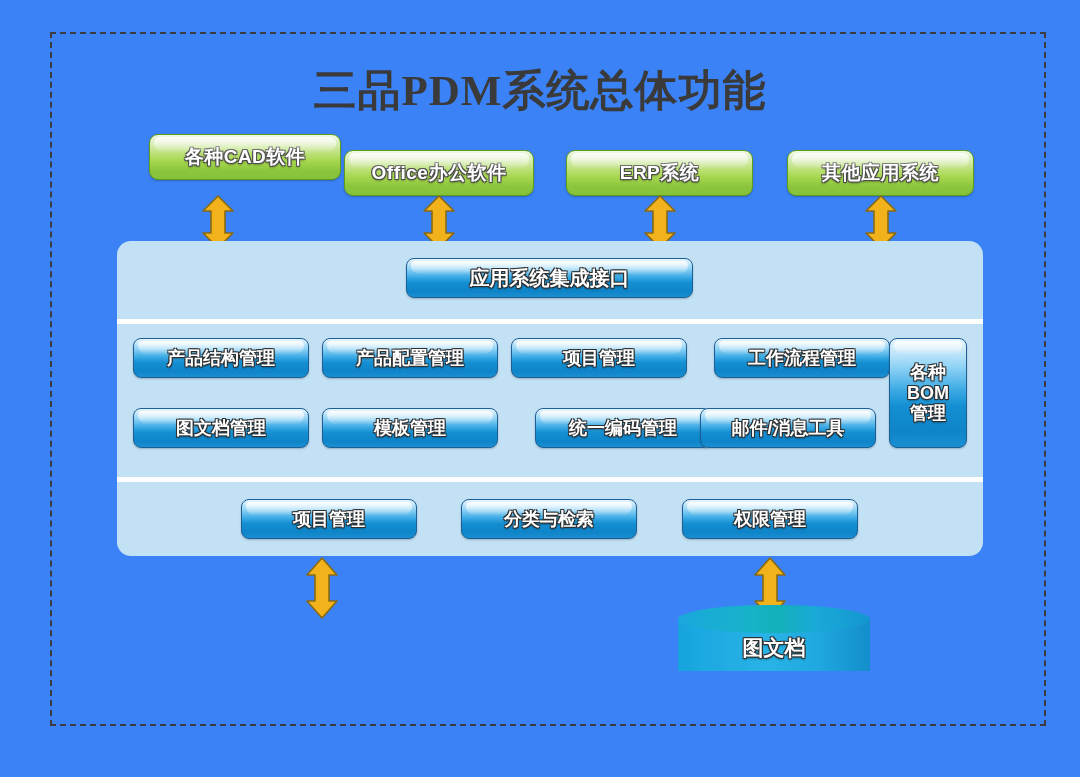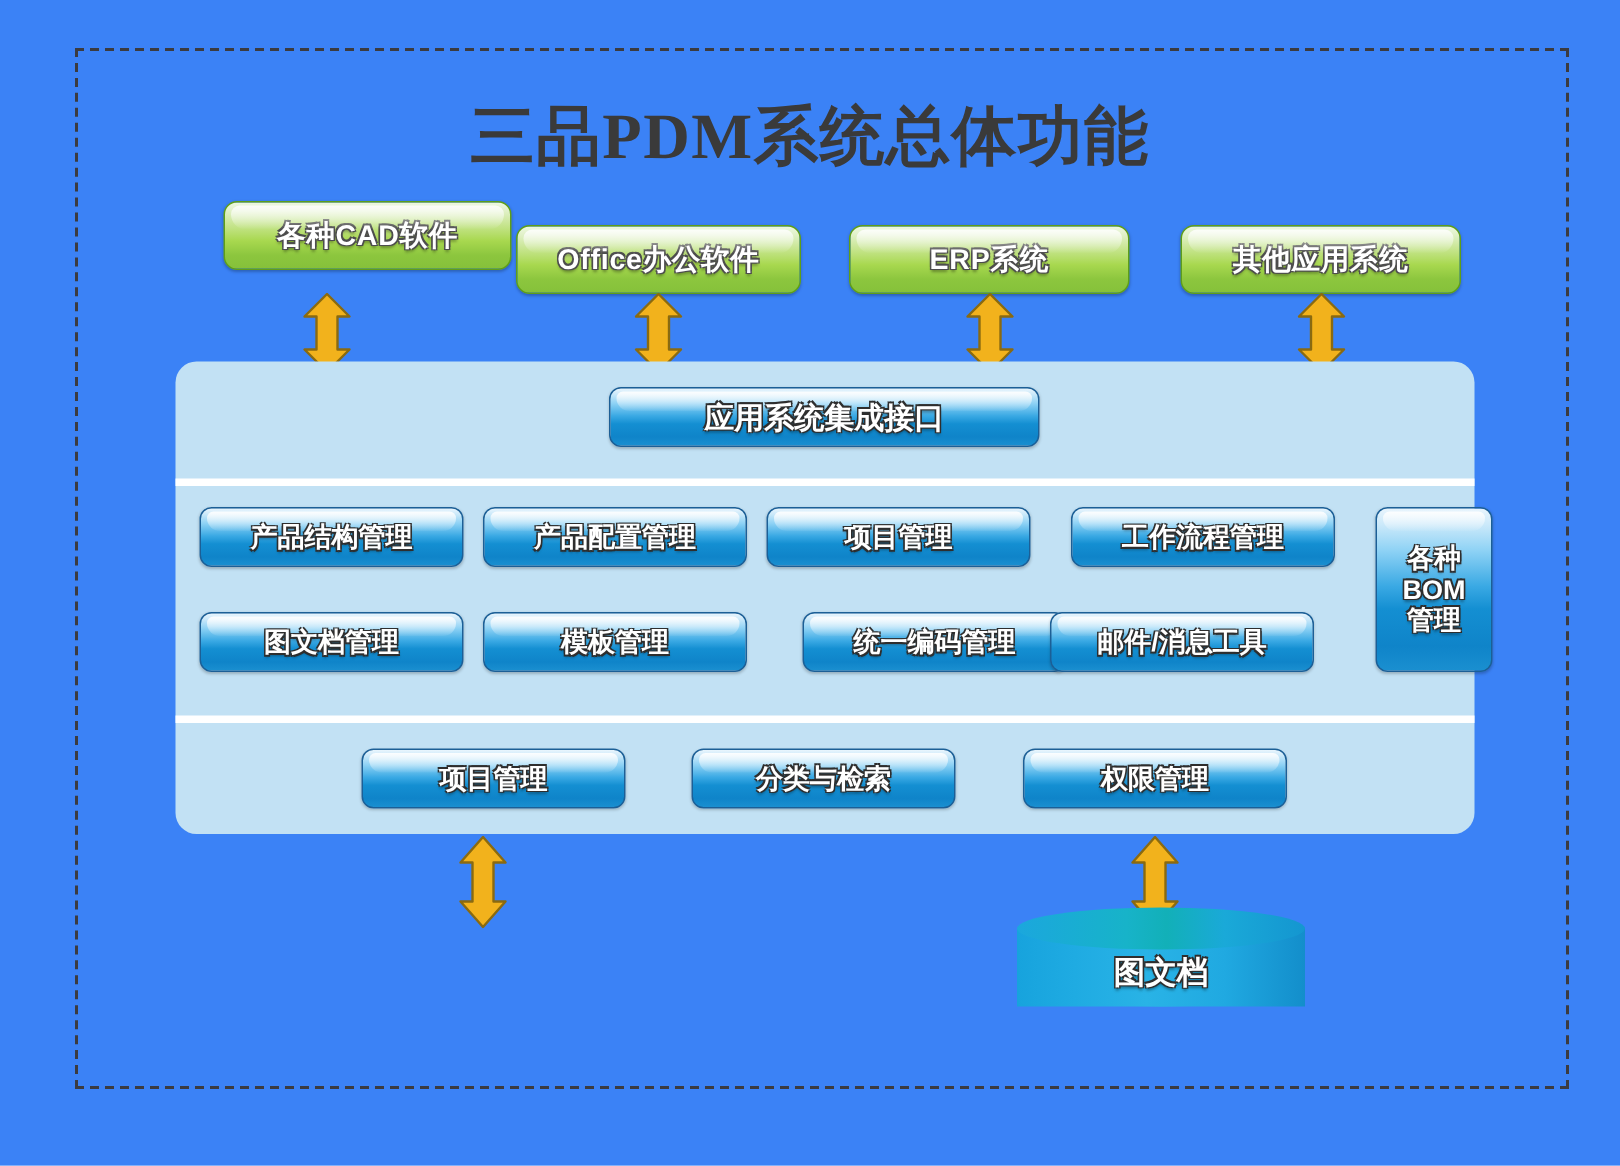--- a/index.html
+++ b/index.html
@@ -69,21 +69,21 @@
   }
   .blue-box .lbl{
     position:relative;z-index:2;
     font-size:18px;font-weight:bold;color:#ffffff;white-space:nowrap;
     text-shadow:-1px -1px 0 #2e2e2e, 1px -1px 0 #2e2e2e,
                 -1px 1px 0 #2e2e2e, 1px 1px 0 #2e2e2e, 0 2px 2px rgba(0,0,0,.35);
   }
   .blue-box.integration{height:40px;}
   .blue-box.integration .lbl{font-size:20px;}
   .blue-box.module{height:40px;}
-  .blue-box.bom{padding:4px 0;margin-left:28px;}
+  .blue-box.bom{padding:4px 0;}
   .blue-box.bom .lbl{
     white-space:normal;line-height:1.15;font-size:18px;
   }
   .blue-box.util{height:40px;}
 
   
   .arrow{position:absolute;}
   .arrow svg{display:block;}
 
   

